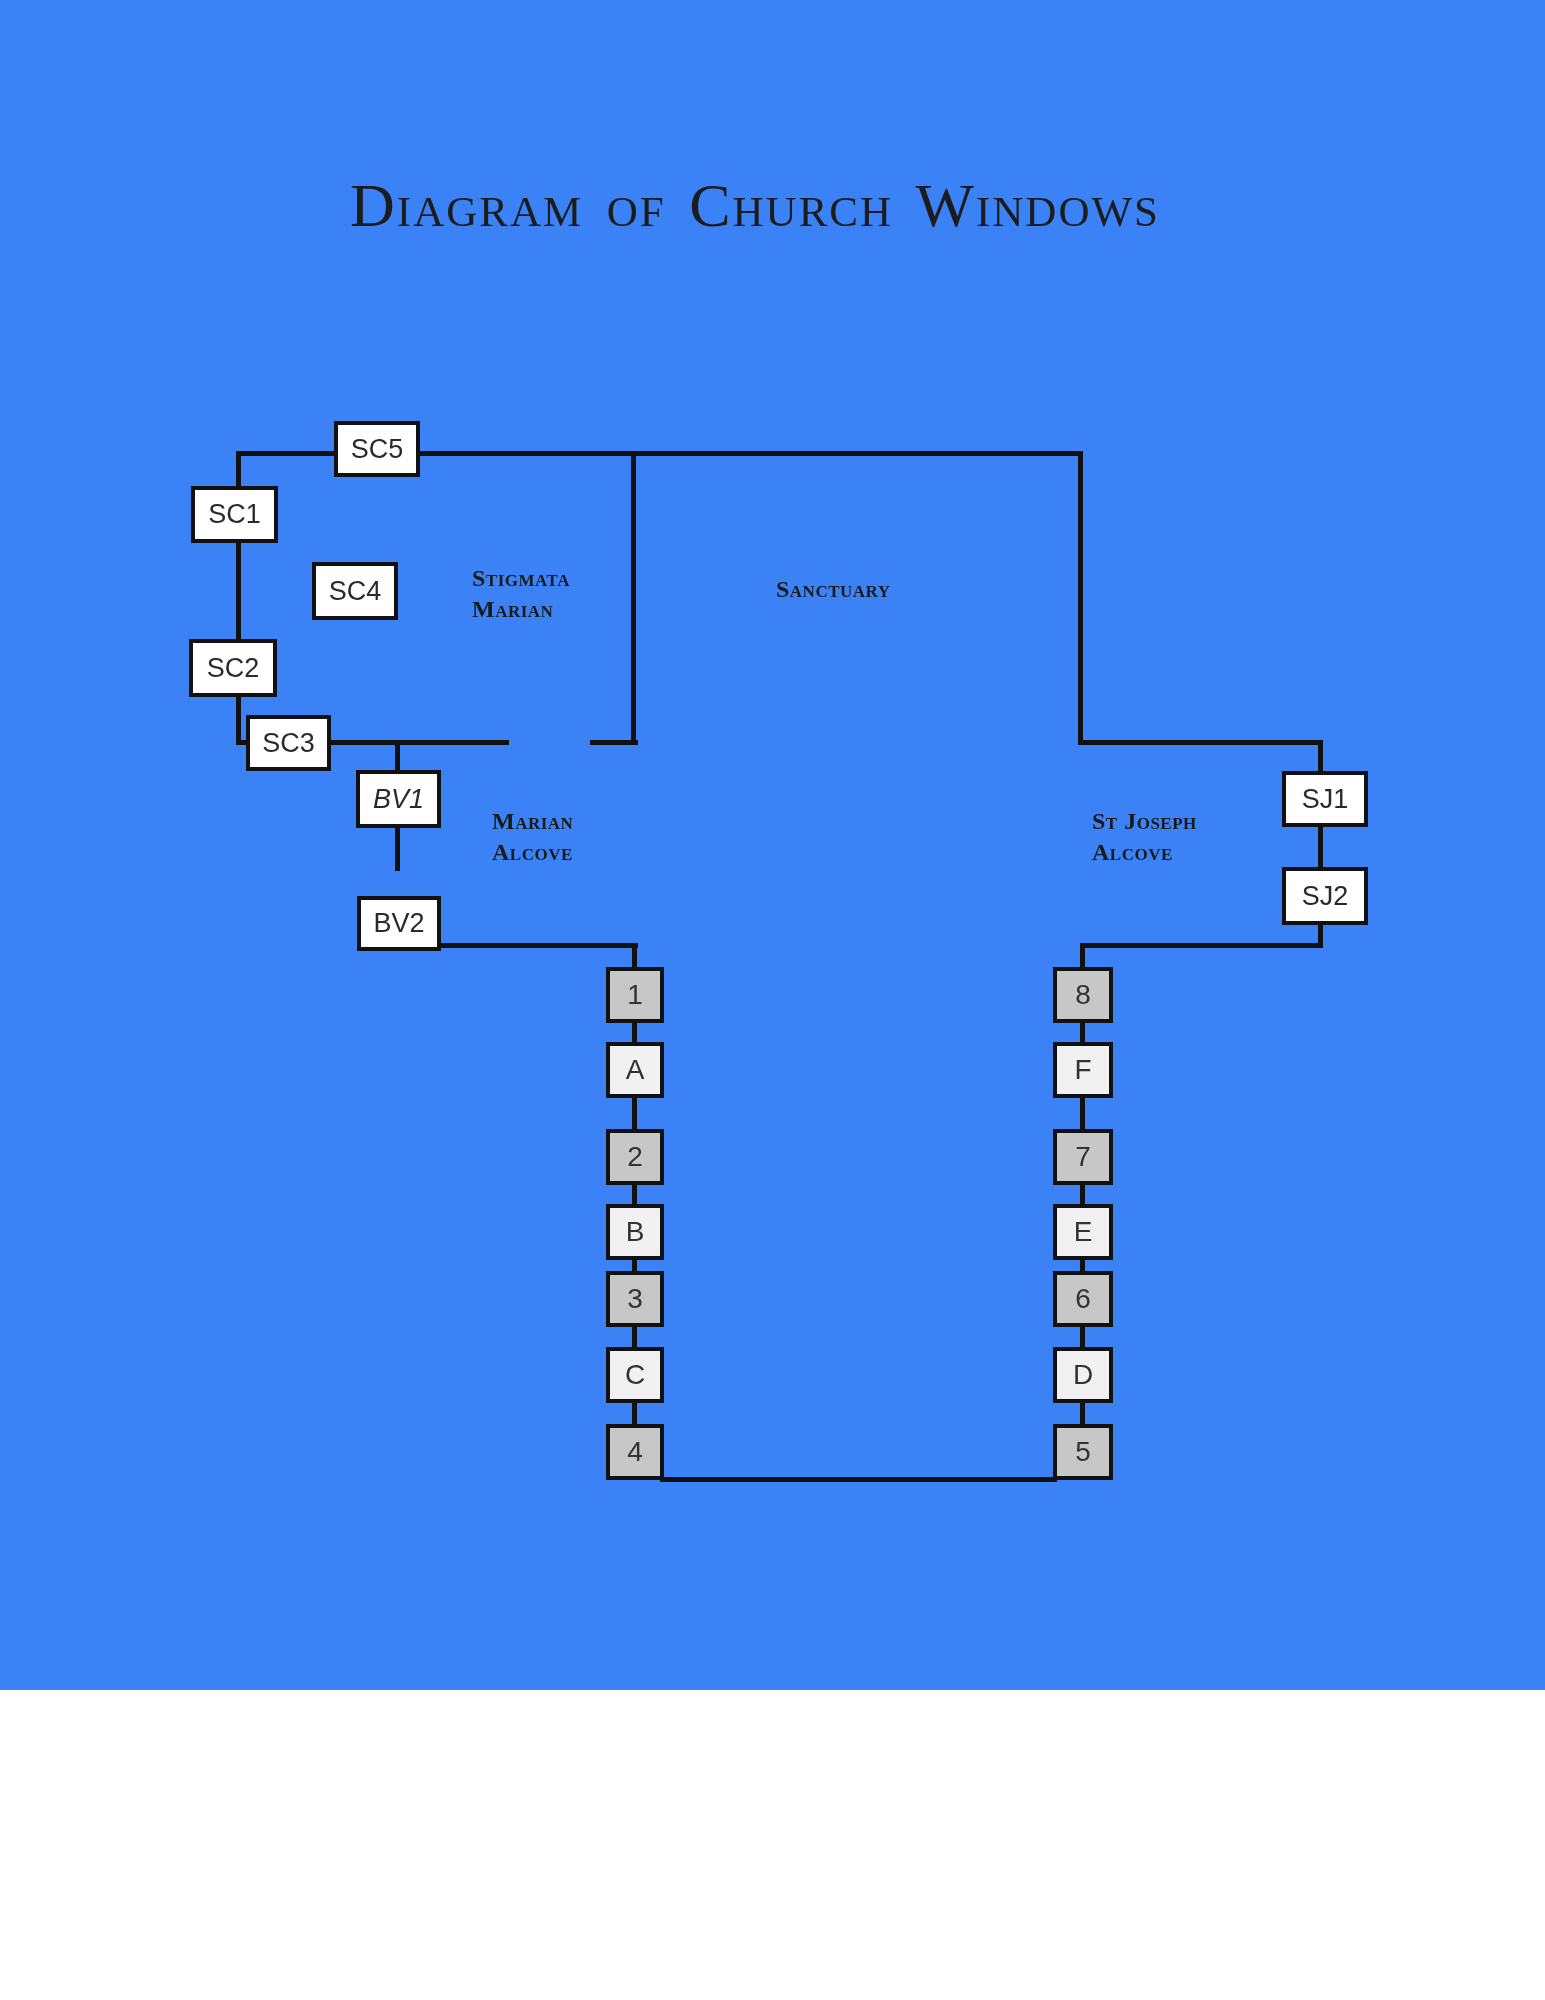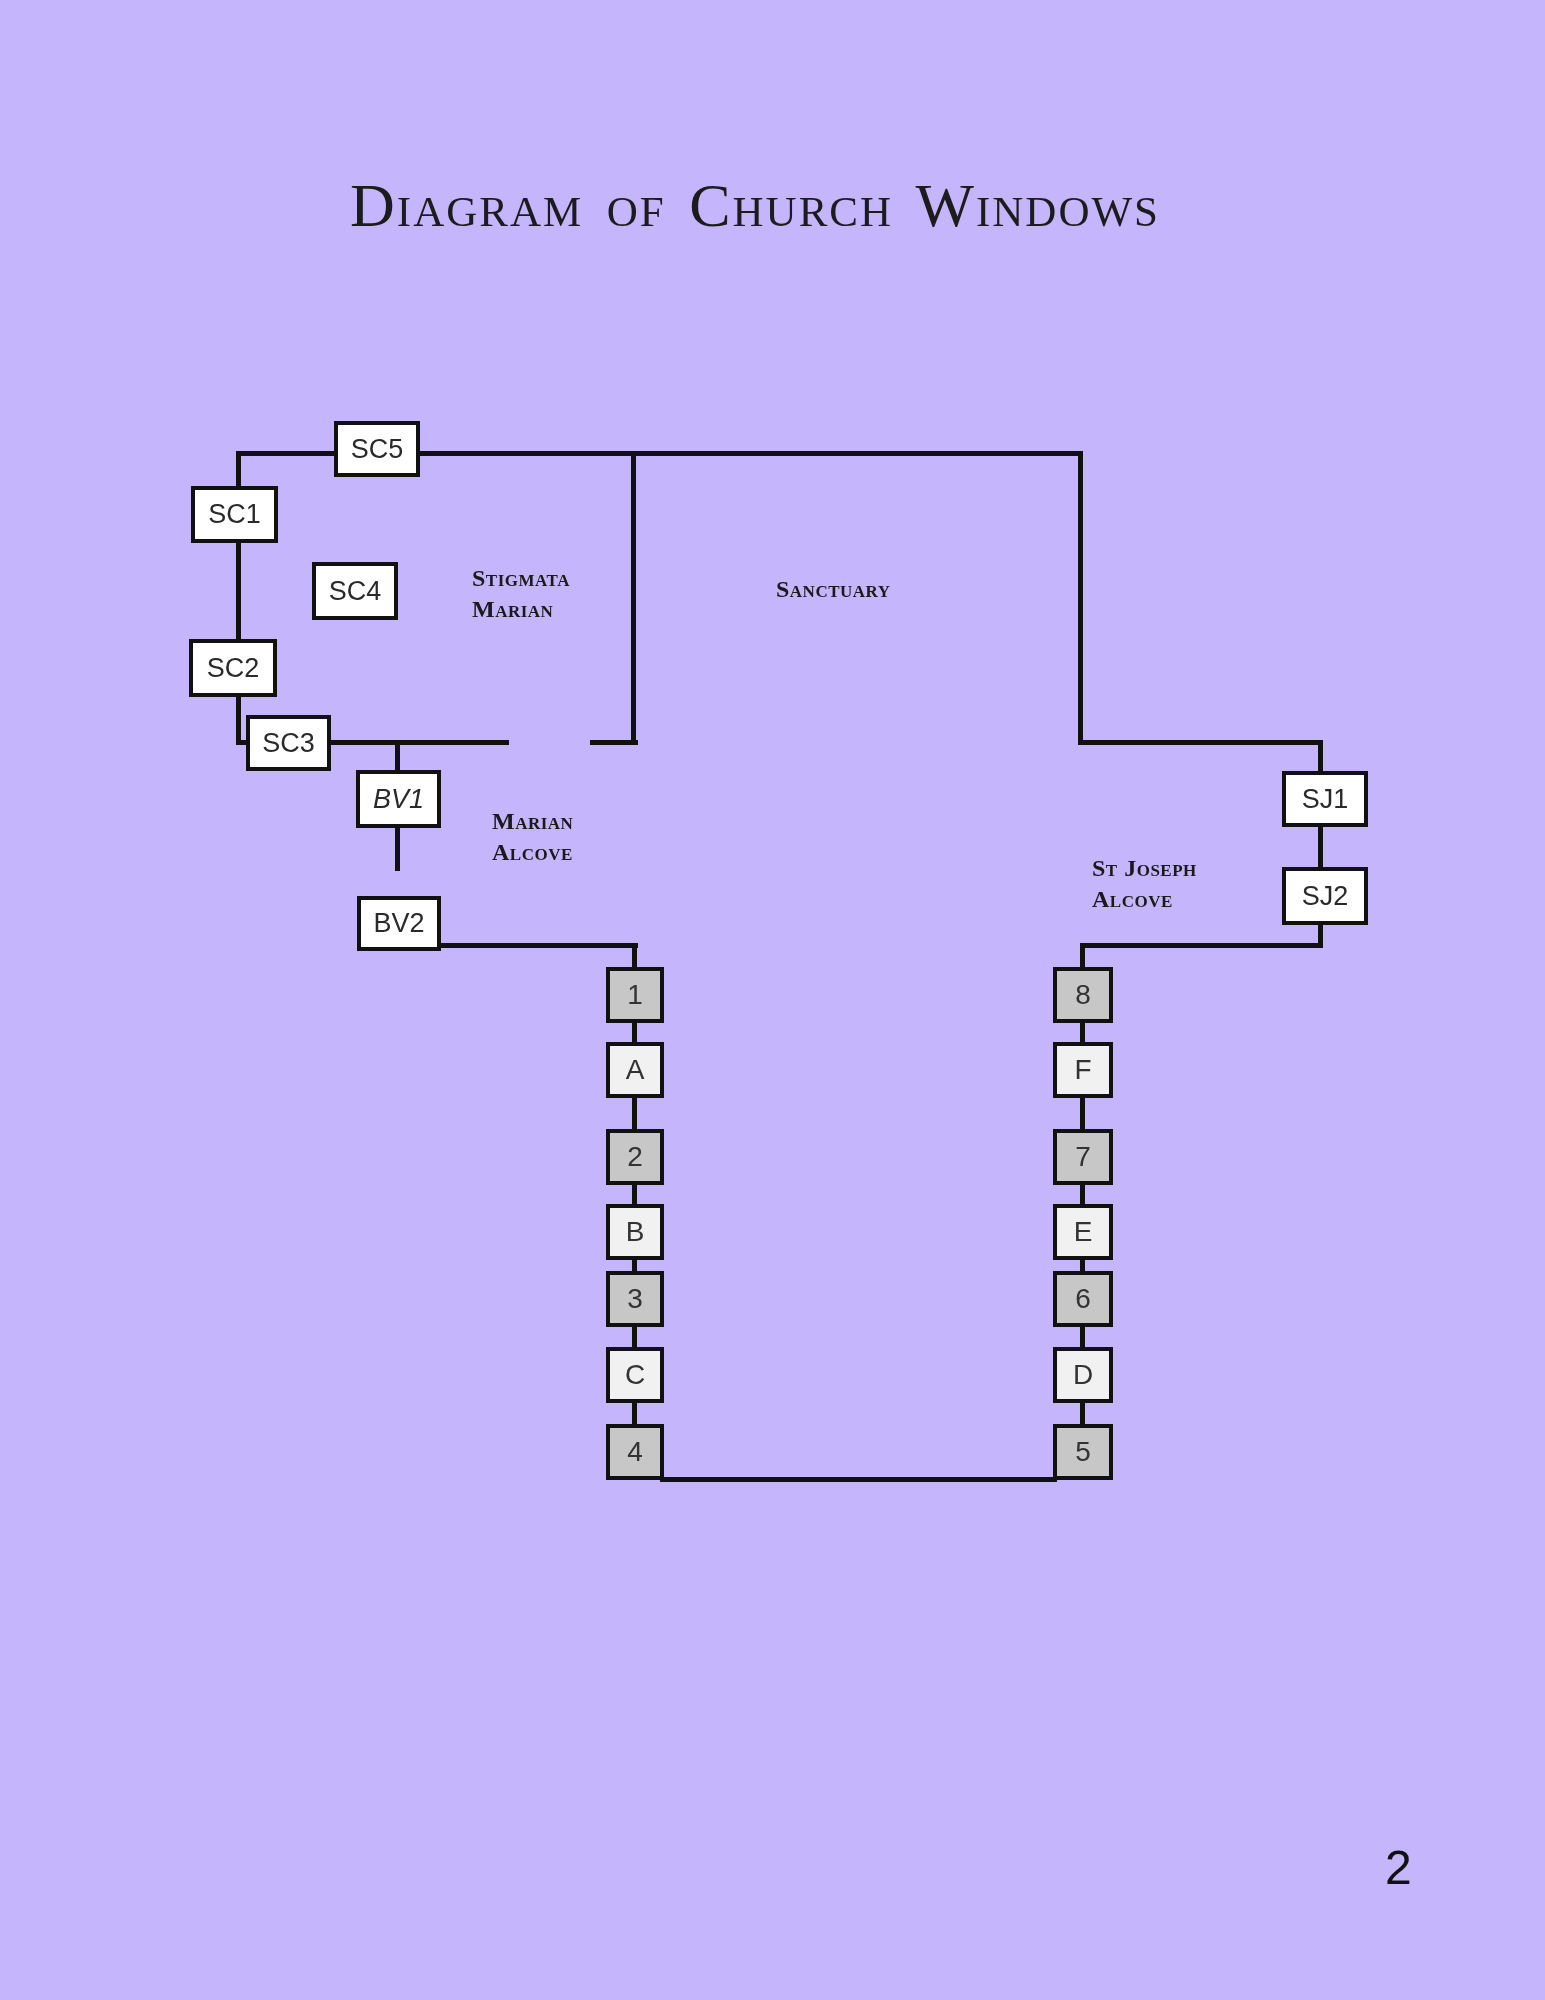--- a/index.html
+++ b/index.html
@@ -1,20 +1,20 @@
 <!DOCTYPE html>
 <html><head>
 <meta charset="utf-8">
 <style>
   html,body{margin:0;padding:0;background:#ffffff;}
   .page{
     position:relative;
     width:1545px;
-    height:2000px;
-    background:#c4b5fd;
+    height:1690px;
+    background:#3b82f6;
     font-family:"Liberation Sans",sans-serif;
     overflow:hidden;
   }
   .title{
     position:absolute;
     left:0; top:170px; width:1510px;
     text-align:center;
     font-family:"Liberation Serif","DejaVu Serif",serif;
     font-variant:small-caps;
     font-size:62px;
@@ -188,20 +188,20 @@
     <div>Stigmata</div>
     <div>Marian</div>
   </div>
   <div class="area-label" style="left:776px;top:574px;">
     <div>Sanctuary</div>
   </div>
   <div class="area-label" style="left:492px;top:806px;">
     <div>Marian</div>
     <div>Alcove</div>
   </div>
-  <div class="area-label" style="left:1092px;top:806px;margin-top:47px;">
+  <div class="area-label" style="left:1092px;top:806px;">
     <div>St Joseph</div>
     <div>Alcove</div>
   </div>
 
   <div class="page-number">2</div>
 
 </div>
 
 </body></html>

